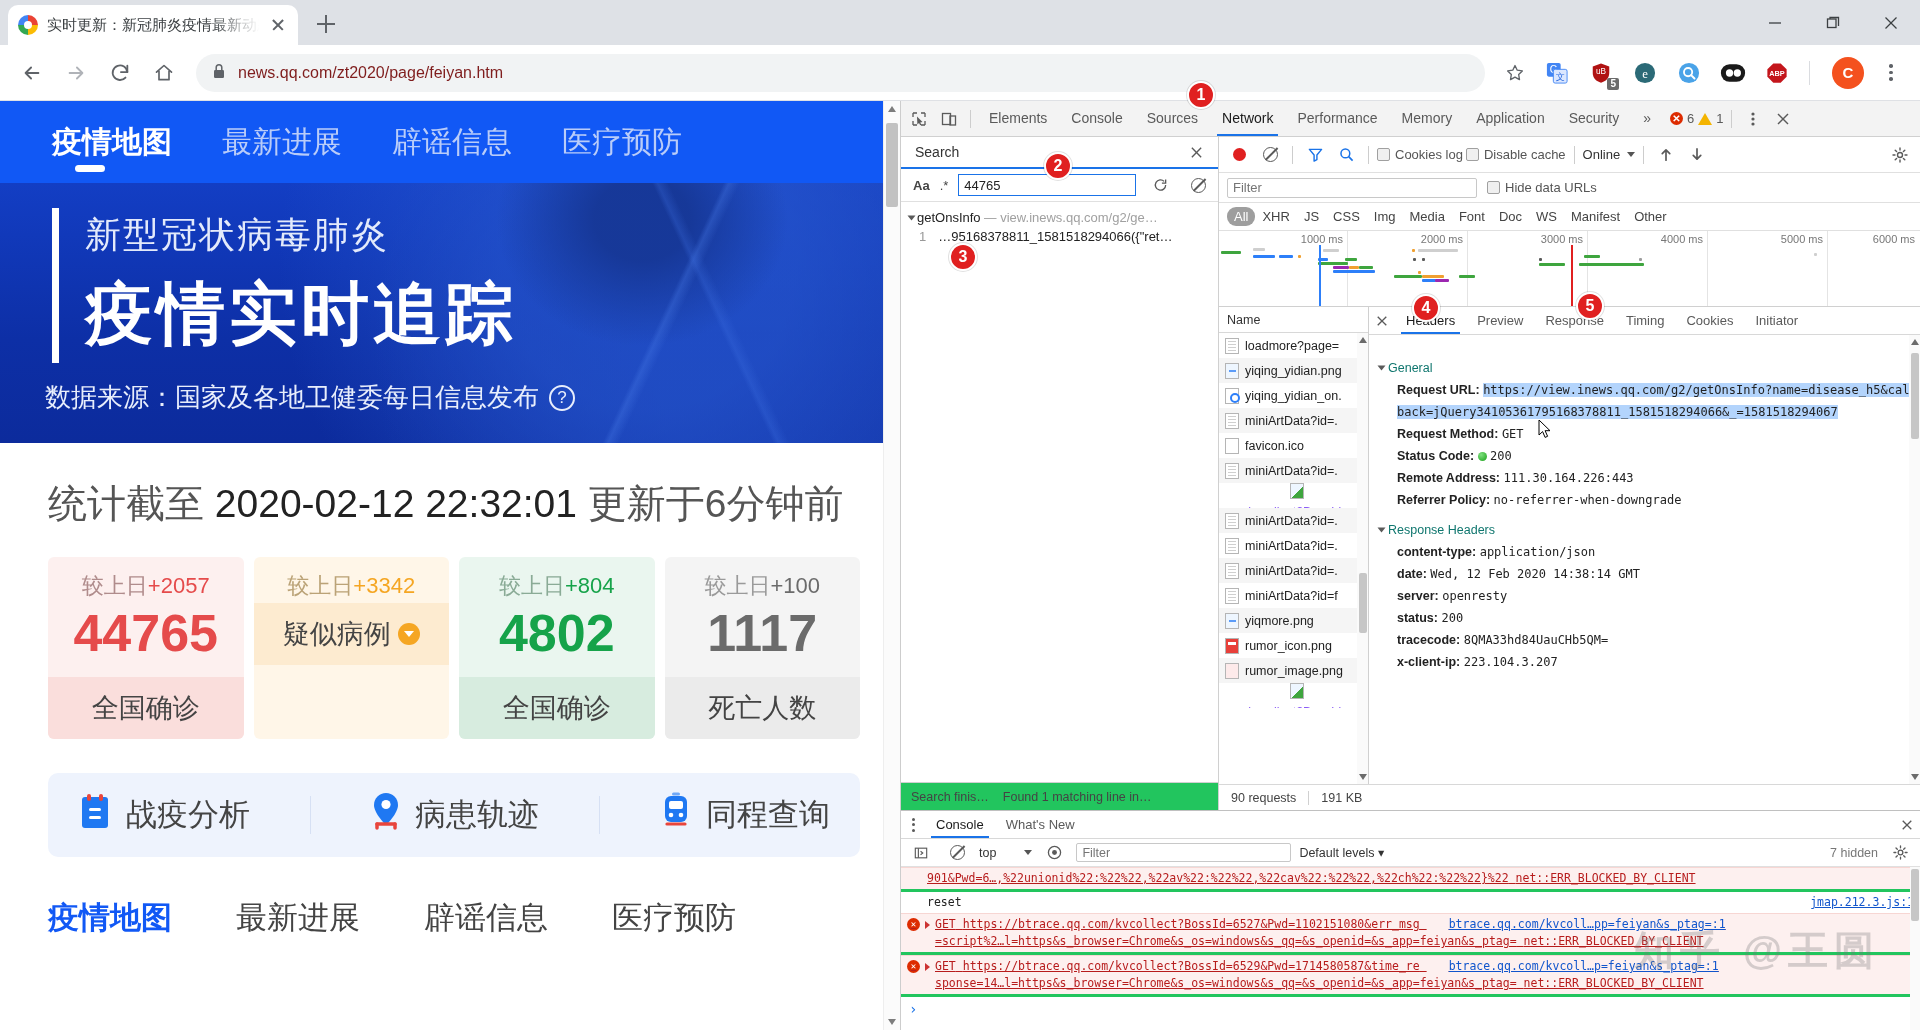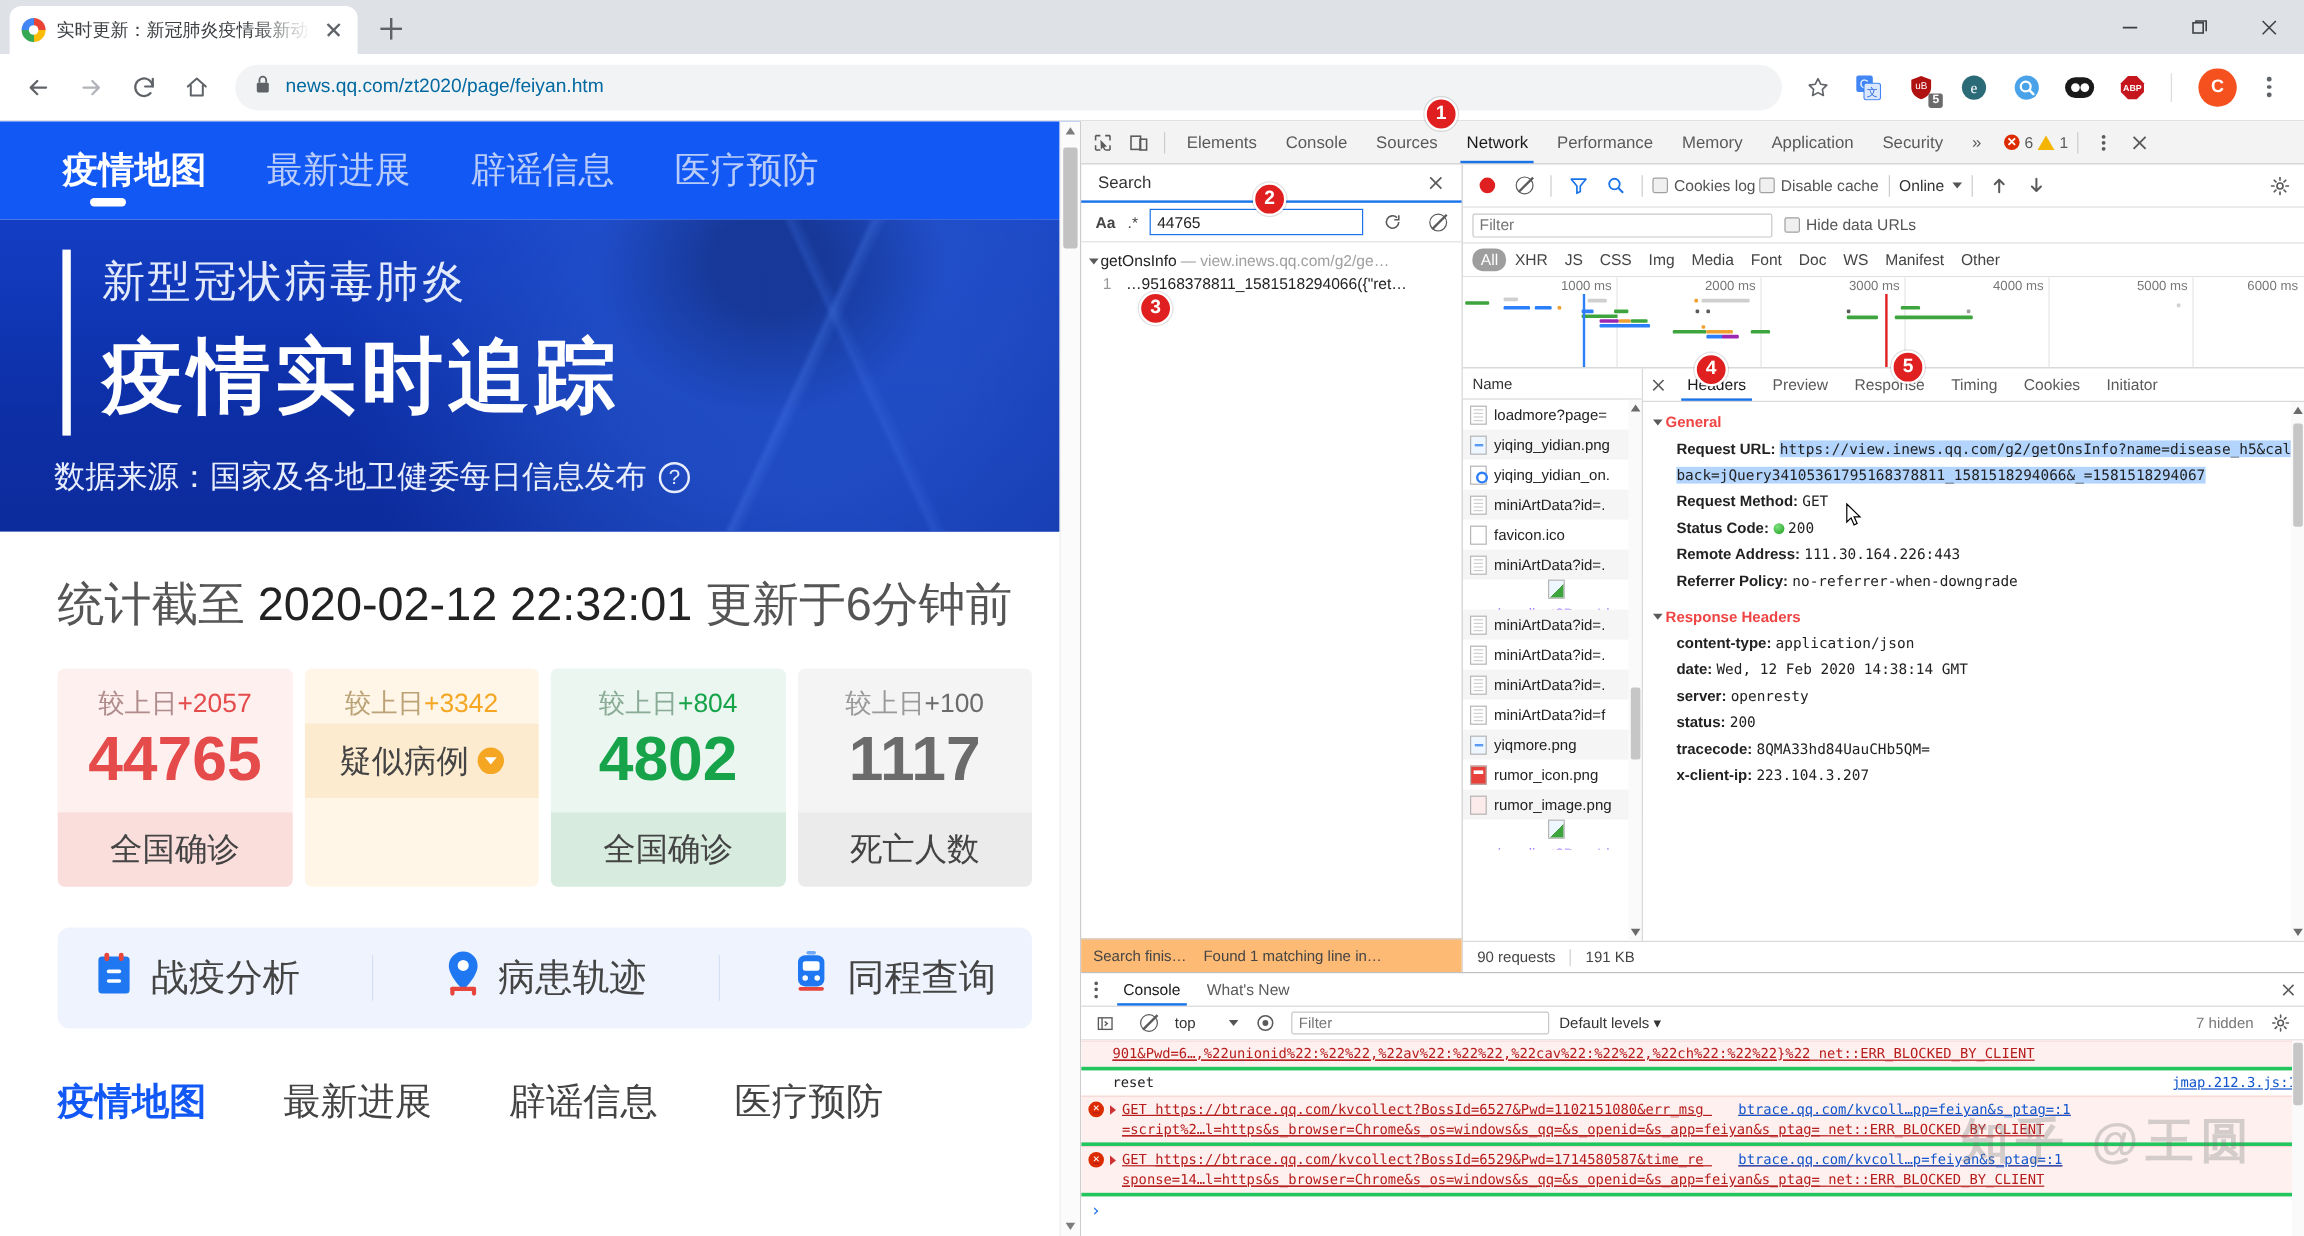--- a/index.html
+++ b/index.html
@@ -67,21 +67,21 @@
   .nav-btn {
     width: 40px; height: 40px; border-radius: 50%;
     display: flex; align-items: center; justify-content: center;
     cursor: pointer; flex: none; color: #5f6368;
   }
   .omnibox {
     flex: 1; height: 38px; border-radius: 19px; background: #f1f3f4;
     display: flex; align-items: center; padding: 0 16px; gap: 12px;
     margin: 0 8px; min-width: 0;
   }
-  .omnibox-url { font-size: 16px; color: #0369a1; white-space: nowrap; }
+  .omnibox-url { font-size: 16px; color: #7f1d1d; white-space: nowrap; }
   .lock-icon { flex: none; color: #5f6368; }
   .star-btn { width: 36px; height: 36px; display: flex; align-items: center; justify-content: center; cursor: pointer; flex: none; }
   .ext-icon { width: 30px; height: 30px; margin: 0 5px; flex: none; cursor: pointer; position: relative;
               display: flex; align-items: center; justify-content: center; }
   .ext-badge {
     position: absolute; right: -3px; bottom: -2px; background: #6b6b6b; color: #fff;
     font-size: 10px; line-height: 12px; padding: 0 3px; border-radius: 2px; font-weight: bold;
   }
   .profile-avatar {
     width: 32px; height: 32px; border-radius: 50%; background: #f4511e; color: #fff;
@@ -206,21 +206,21 @@
   .search-results { flex: 1; overflow: hidden; padding: 8px 0 0 8px; position: relative; }
   .sr-group { display: flex; align-items: center; gap: 3px; font-size: 13px; white-space: nowrap; }
   .sr-tri { width: 0; height: 0; border-left: 5px solid #5a5a5a; border-top: 4px solid transparent; border-bottom: 4px solid transparent; transform: rotate(90deg); flex:none; }
   .sr-name { color: #222; }
   .sr-url { color: #a0a0a0; overflow: hidden; text-overflow: ellipsis; }
   .sr-line { display: flex; gap: 12px; font-size: 13px; padding-left: 10px; margin-top: 4px; white-space: nowrap; overflow: hidden; }
   .sr-num { color: #999; }
   .sr-text { color: #222; }
   .search-status {
     height: 28px; border-top: 1px solid #d0d0d0; display: flex; align-items: center;
-    gap: 14px; padding: 0 10px; font-size: 12.5px; color: #444; background: #fdba74; flex: none;
+    gap: 14px; padding: 0 10px; font-size: 12.5px; color: #444; background: #22c55e; flex: none;
   }
 
   
   .net-toolbar { height: 36px; display: flex; align-items: center; gap: 3px; padding: 0 6px;
                  border-bottom: 1px solid #e0e0e0; flex: none; }
   .rec-dot { width: 13px; height: 13px; border-radius: 50%; background: #e02020; }
   .clear-circle { width: 15px; height: 15px; border-radius: 50%; border: 1.8px solid #5a5a5a; position: relative; }
   .clear-circle::after { content:""; position: absolute; left: -1px; top: 5.3px; width: 17px; height: 1.8px; background: #5a5a5a; transform: rotate(-45deg); }
   .chk { display: flex; align-items: center; gap: 5px; font-size: 13px; color: #555; cursor: pointer; white-space: nowrap; }
   .chk .box { width: 13px; height: 13px; border: 1px solid #a0a0a0; background: #f0f0f0; border-radius: 2px; flex: none; }
@@ -274,21 +274,21 @@
   .req-arrow.up { top:4px; border-bottom:6px solid #6b6b6b; }
   .req-arrow.dn { bottom:4px; border-top:6px solid #6b6b6b; }
 
   .details { flex: 1; display: flex; flex-direction: column; min-width: 0; }
   .det-tabs { height: 28px; display: flex; align-items: center; border-bottom: 1px solid #d8d8d8; flex: none; }
   .det-x { width: 26px; display: flex; align-items: center; justify-content: center; cursor: pointer; color: #555; flex:none; }
   .det-tab { padding: 0 11px; height: 27px; line-height: 27px; font-size: 13px; color: #5a5a5a; cursor: pointer; position: relative; white-space: nowrap; }
   .det-tab.active { color: #1a1a1a; }
   .det-tab.active::after { content:""; position:absolute; left:6px; right:6px; bottom:0; height:2px; background:#1a73e8; }
   .det-body { flex: 1; overflow: hidden; padding: 6px 0 0 10px; position: relative; }
-  .det-section { font-size: 12.5px; font-weight: bold; color: #ef4444; display: flex; align-items: center; gap: 4px; margin: 4px 0 4px; }
+  .det-section { font-size: 12.5px; font-weight: normal; color: #0f766e; display: flex; align-items: center; gap: 4px; margin: 20px 0 4px; }
   .det-tri { width: 0;height: 0;border-left:5px solid #5a5a5a;border-top:4px solid transparent;border-bottom:4px solid transparent;transform: rotate(90deg); }
   .det-kv { font-size: 12.5px; line-height: 22px; padding-left: 18px; color: #222; word-break: break-all; }
   .det-kv b { font-weight: bold; }
   .det-kv .mono { font-family: "DejaVu Sans Mono","Liberation Mono",monospace; font-size: 12px; }
   .hl { background: #b3d4fc; }
   .green-dot { display: inline-block; width: 9px; height: 9px; border-radius: 50%;
                background: radial-gradient(circle at 35% 32%, #7fe07f, #18a018); vertical-align: middle; }
   .det-scroll { position:absolute; right:0; top:0; bottom:0; width:11px; background:#fafafa; }
 
   .net-status { height: 26px; border-top: 1px solid #d8d8d8; display: flex; align-items: center;

